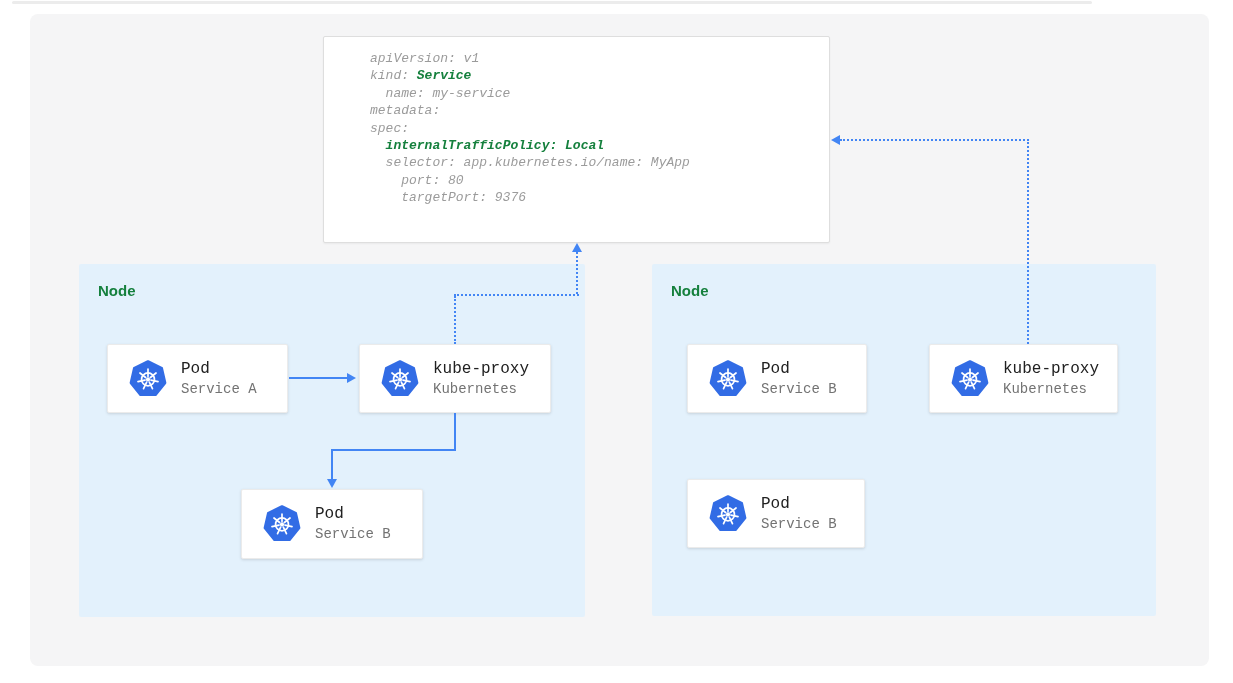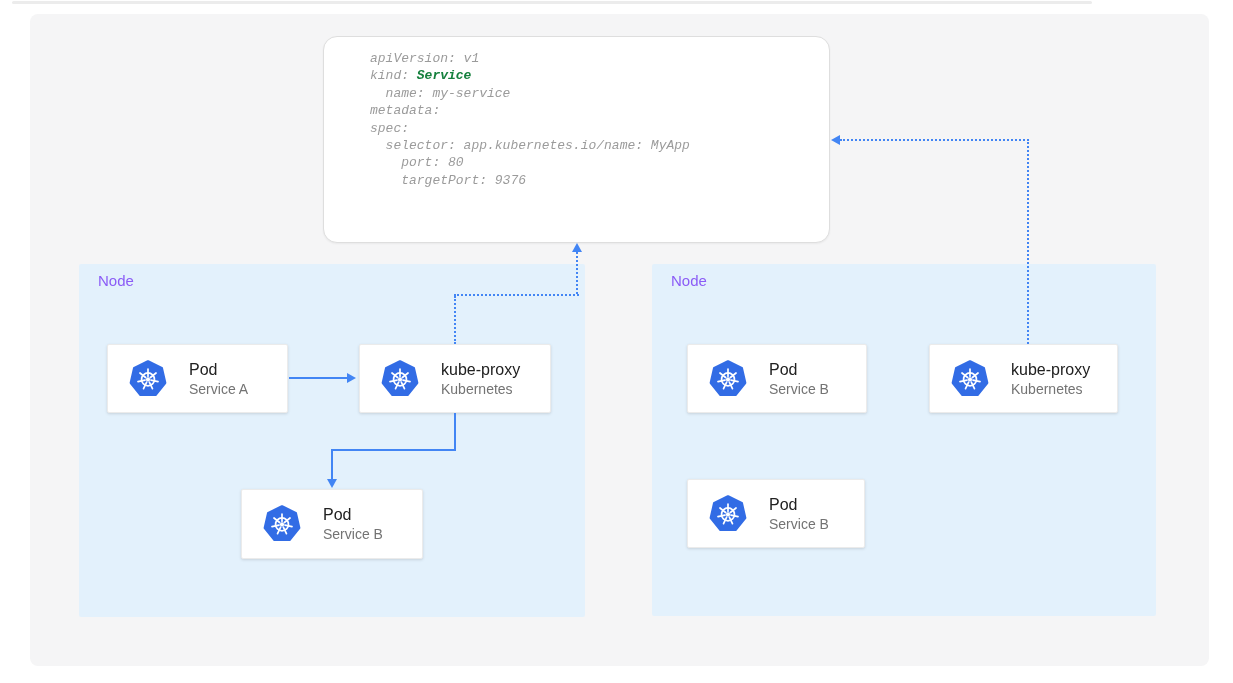--- a/index.html
+++ b/index.html
@@ -7,40 +7,40 @@
          font-family:"Liberation Sans",sans-serif;background:#ffffff;}
 
   .top-rule{position:absolute;left:12px;top:1px;width:1080px;height:3px;
             background:#ececec;border-radius:3px;}
 
   .canvas{position:absolute;left:30px;top:14px;width:1179px;height:652px;
           background:#f5f5f6;border-radius:8px;}
 
   
   .yaml-card{position:absolute;left:323px;top:36px;width:507px;height:207px;
-             background:#ffffff;border:1px solid #dedede;border-radius:14px;
+             background:#ffffff;border:1px solid #dedede;border-radius:2px;
              box-shadow:0 1px 2px rgba(0,0,0,0.05);box-sizing:border-box;}
   .code{position:absolute;left:46px;top:13px;
         font-family:"Liberation Mono","DejaVu Sans Mono",monospace;
         font-style:italic;font-size:13px;line-height:17.4px;color:#9b9b9b;}
   .cl{white-space:pre;height:17.4px;}
   .cl .b{font-weight:bold;color:#15803d;text-align:center;}
 
   
   .node{position:absolute;background:#e3f1fc;border-radius:2px;}
   .node-left{left:79px;top:264px;width:506px;height:353px;}
   .node-right{left:652px;top:264px;width:504px;height:352px;}
-  .node-label{position:absolute;left:19px;top:8px;font-size:15px;color:#8b5cf6;}
+  .node-label{position:absolute;left:19px;top:18px;font-size:15px;color:#15803d;font-weight:bold;}
 
   
   .card{position:absolute;height:69px;background:#ffffff;border:1px solid #ebebeb;
         border-radius:2px;box-shadow:0 1px 3px rgba(0,0,0,0.13);
         display:flex;align-items:center;box-sizing:border-box;padding-left:20px;}
   .card .k8s{width:40px;height:38px;flex:0 0 auto;}
-  .card .txt{margin-left:21px;}
+  .card .txt{margin-left:13px;font-family:Liberation Mono, monospace;}
   .card .title{font-size:16px;line-height:21px;color:#212121;}
   .card .sub{font-size:14px;line-height:19px;color:#737373;}
 
   .card-pod-a   {left:107px;top:344px;width:181px;}
   .card-kp-left {left:359px;top:344px;width:192px;}
   .card-pod-b-l {left:241px;top:489px;width:182px;height:70px;}
   .card-pod-b-r1{left:687px;top:344px;width:180px;}
   .card-kp-right{left:929px;top:344px;width:189px;}
   .card-pod-b-r2{left:687px;top:479px;width:178px;}
 
@@ -99,20 +99,21 @@
     </symbol>
   </svg>
 
   <div class="yaml-card">
     <div class="code">
       <div class="cl"><span>apiVersion: v1</span><span class="b"></span></div>
       <div class="cl"><span>kind: </span><span class="b">Service</span></div>
       <div class="cl"><span>  name: my-service</span><span class="b"></span></div>
       <div class="cl"><span>metadata:</span><span class="b"></span></div>
       <div class="cl"><span>spec:</span><span class="b"></span></div>
+      <div class="cl"><span>  </span><span class="b">internalTrafficPolicy: Local</span></div>
       <div class="cl"><span>  selector: app.kubernetes.io/name: MyApp</span><span class="b"></span></div>
       <div class="cl"><span>    port: 80</span><span class="b"></span></div>
       <div class="cl"><span>    targetPort: 9376</span><span class="b"></span></div>
     </div>
   </div>
 
   <div class="node node-left">
     <div class="node-label">Node</div>
   </div>
 

